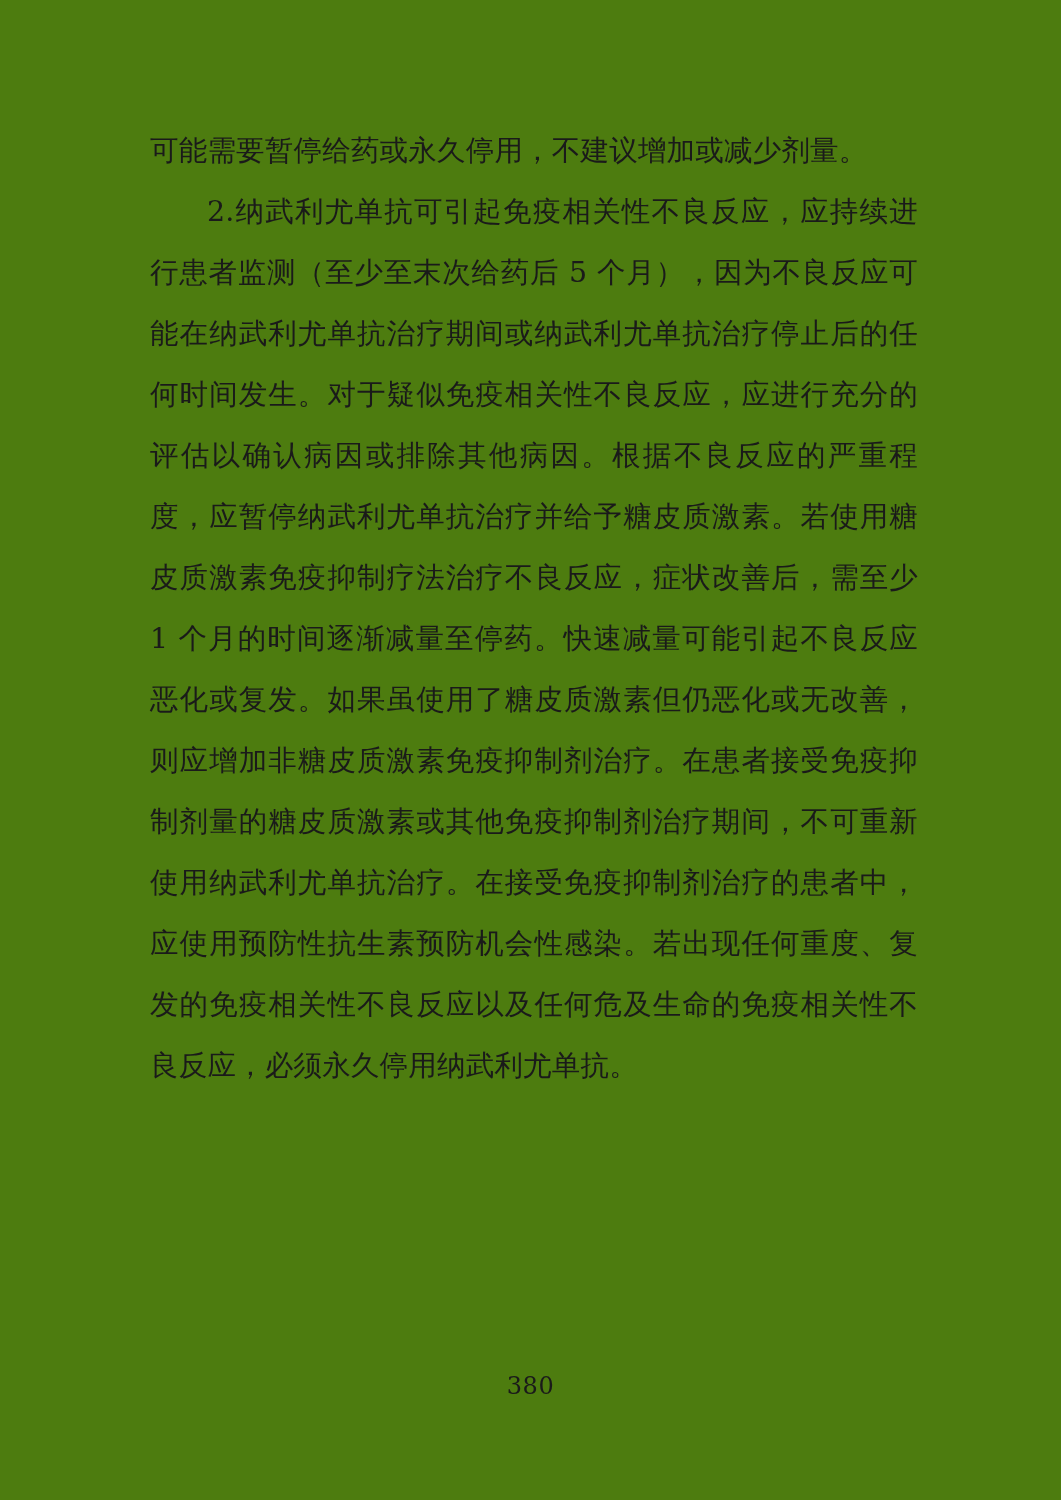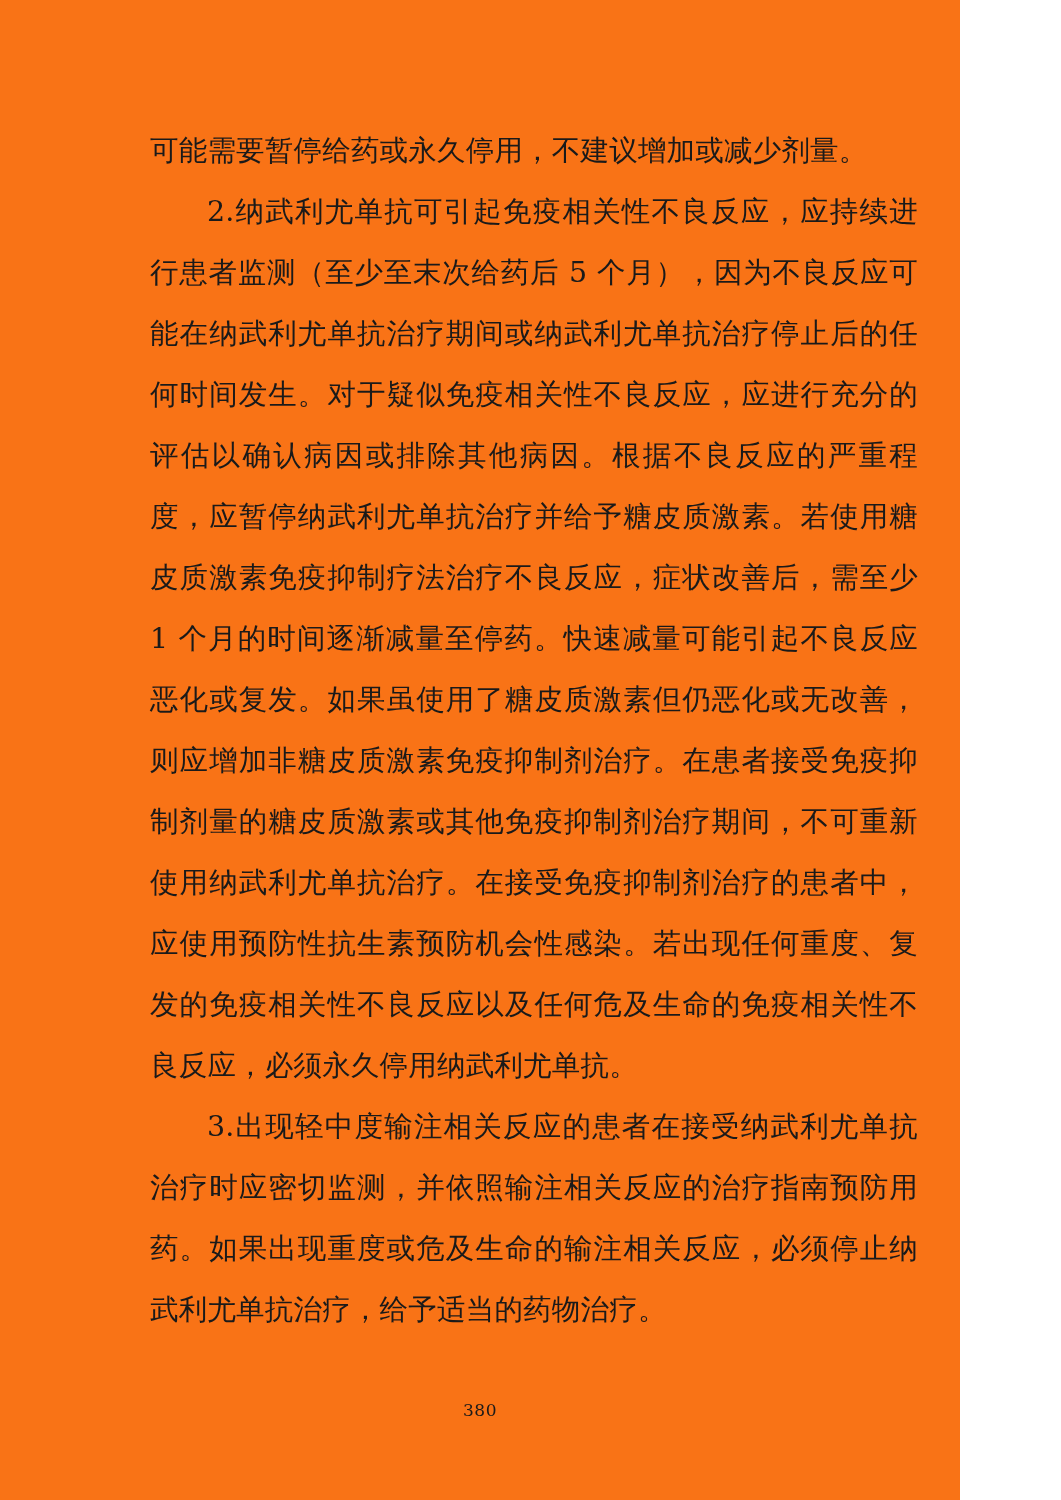--- a/index.html
+++ b/index.html
@@ -2,23 +2,23 @@
 <html><head>
 <meta charset="utf-8">
 <style>
   html, body {
     margin: 0;
     padding: 0;
     background: #ffffff;
   }
   .page {
     position: relative;
-    width: 960px;
+    width: 1061px;
     height: 1500px;
-    background: #f97316;
+    background: #4d7c0f;
     box-sizing: border-box;
     font-family: "DejaVu Serif", "Liberation Serif", serif;
     color: #1a1a1a;
     overflow: hidden;
   }
   .content {
     position: absolute;
     left: 150px;
     top: 120px;
     width: 768px;
@@ -36,33 +36,31 @@
   }
   p.indent {
     text-indent: 57px;
   }
   .page-number {
     position: absolute;
     left: 0;
     right: 0;
     top: 1372px;
     text-align: center;
-    font-size: 17px;
+    font-size: 24px;
     font-family: "DejaVu Serif", "Liberation Serif", serif;
     color: #1a1a1a;
     letter-spacing: 0.5px;
-    margin-top: 28px;
   }
 </style>
 </head>
 <body>
 
 <div class="page">
 
   <div class="content">
     <p class="body-par">可能需要暂停给药或永久停用，不建议增加或减少剂量。</p>
     <p class="body-par indent">2.纳武利尤单抗可引起免疫相关性不良反应，应持续进行患者监测（至少至末次给药后 5 个月），因为不良反应可能在纳武利尤单抗治疗期间或纳武利尤单抗治疗停止后的任何时间发生。对于疑似免疫相关性不良反应，应进行充分的评估以确认病因或排除其他病因。根据不良反应的严重程度，应暂停纳武利尤单抗治疗并给予糖皮质激素。若使用糖皮质激素免疫抑制疗法治疗不良反应，症状改善后，需至少 1 个月的时间逐渐减量至停药。快速减量可能引起不良反应恶化或复发。如果虽使用了糖皮质激素但仍恶化或无改善，则应增加非糖皮质激素免疫抑制剂治疗。在患者接受免疫抑制剂量的糖皮质激素或其他免疫抑制剂治疗期间，不可重新使用纳武利尤单抗治疗。在接受免疫抑制剂治疗的患者中，应使用预防性抗生素预防机会性感染。若出现任何重度、复发的免疫相关性不良反应以及任何危及生命的免疫相关性不良反应，必须永久停用纳武利尤单抗。</p>
-    <p class="body-par indent">3.出现轻中度输注相关反应的患者在接受纳武利尤单抗治疗时应密切监测，并依照输注相关反应的治疗指南预防用药。如果出现重度或危及生命的输注相关反应，必须停止纳武利尤单抗治疗，给予适当的药物治疗。</p>
   </div>
 
   <div class="page-number">380</div>
 
 </div>
 
 </body></html>

